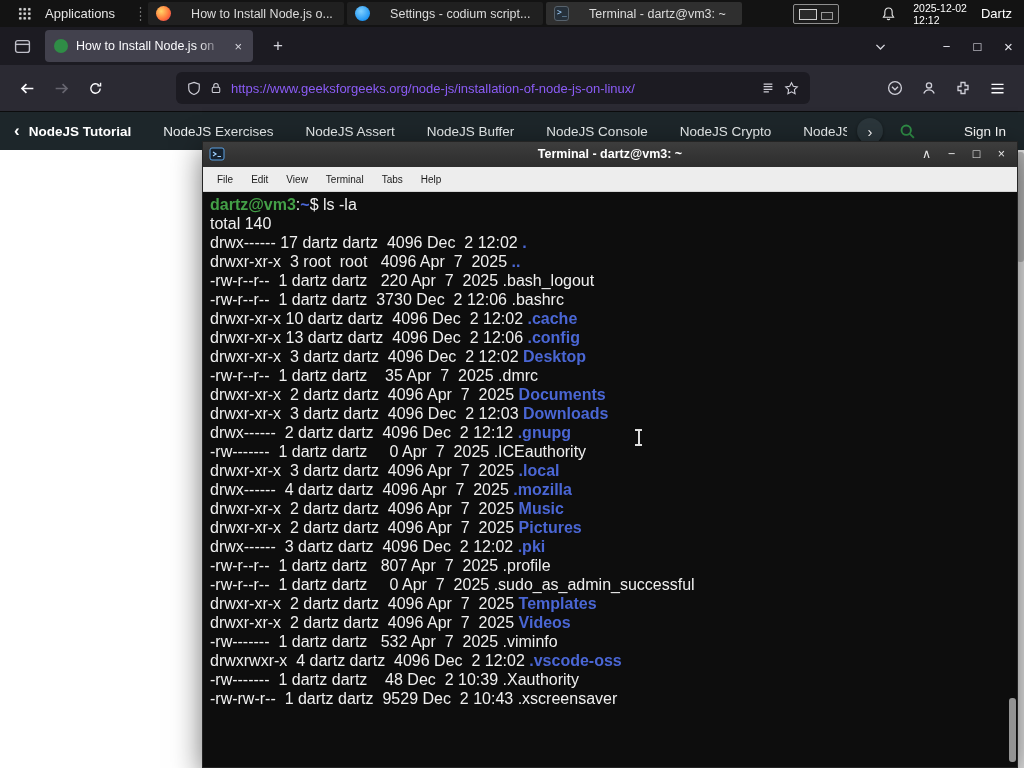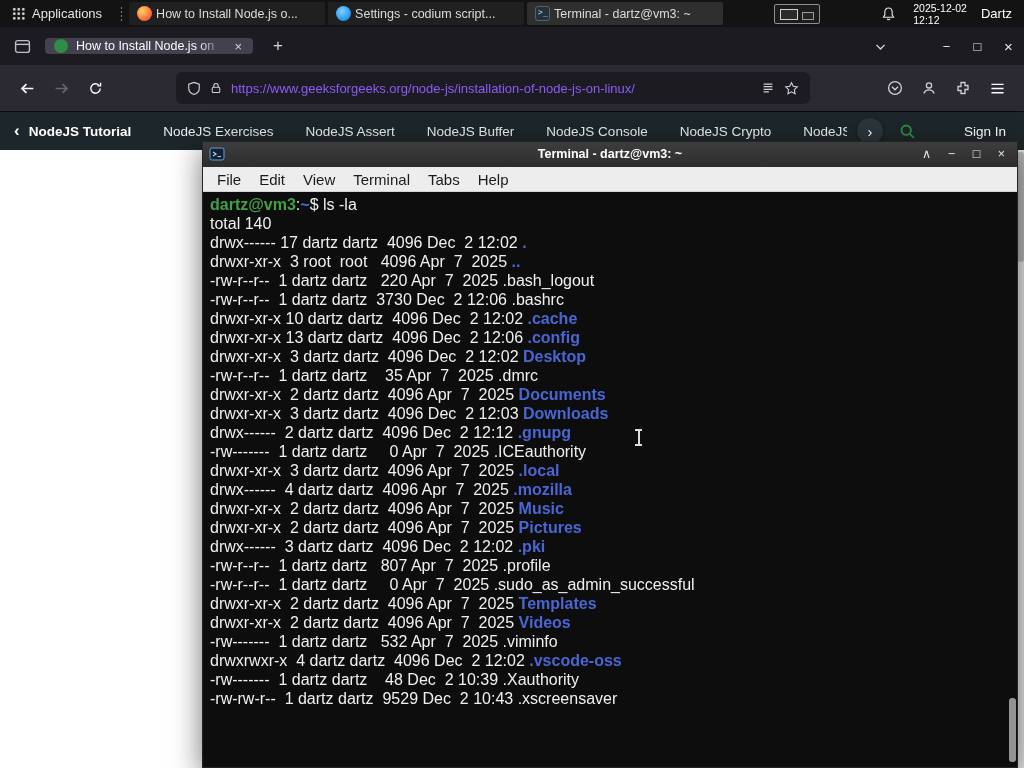--- a/index.html
+++ b/index.html
@@ -2,27 +2,27 @@
 <html><head>
 <meta charset="utf-8">
 <style>
   * { margin:0; padding:0; box-sizing:border-box; }
   html,body { width:1024px; height:768px; overflow:hidden; }
   body { position:relative; background:#ffffff; font-family:"Liberation Sans", sans-serif; }
 
   
   .panel { position:absolute; top:0; left:0; width:1024px; height:27px; background:#131313;
            display:flex; align-items:center; color:#e4e4e4; font-size:13px; z-index:50; }
-  .app-btn { display:flex; align-items:center; gap:7px; padding:0 12px; height:100%; cursor:default; }
+  .app-btn { display:flex; align-items:center; gap:14px; padding:0 18px; height:100%; cursor:default; }
   .grid-icon { width:13px; height:13px;
     background-image:radial-gradient(#d8d8d8 1.2px, transparent 1.4px);
     background-size:4.5px 4.5px; }
   .panel-handle { width:5px; height:16px; margin:0 5px;
     background-image:radial-gradient(#6f6f6f 1px, transparent 1.2px); background-size:5px 4px; }
-  .task { display:flex; align-items:center; gap:4px; width:196px; height:23px; padding:0 8px;
+  .task { display:flex; align-items:center; gap:20px; width:196px; height:23px; padding:0 8px;
           margin-right:3px; border-radius:2px; background:#202020; font-size:12.5px; color:#dcdcdc;
           overflow:hidden; white-space:nowrap; }
   .task.active { background:#2f2f2f; }
   .task .t-label { overflow:hidden; text-overflow:clip; white-space:nowrap; }
   .icon-ff { flex:0 0 15px; width:15px; height:15px; border-radius:50%;
     background:radial-gradient(circle at 35% 35%, #ffd567, #ff7139 60%, #d52f72); }
   .icon-codium { flex:0 0 15px; width:15px; height:15px; border-radius:50%;
     background:radial-gradient(circle at 40% 35%, #7fd0ff, #2196f3 70%, #0d6bbd); }
   .icon-term-sm { flex:0 0 15px; width:15px; height:15px; border-radius:3px; background:#26303a;
     border:1px solid #57626c; position:relative; }
@@ -34,21 +34,21 @@
   .ws-win2 { position:absolute; right:5px; top:7px; width:12px; height:8px; border:1px solid #9a9a9a; background:#242424; }
   .panel-spacer { flex:1; }
   .bell-btn { width:26px; display:flex; justify-content:center; align-items:center; }
   .clock { text-align:left; font-size:10.5px; line-height:12px; color:#ffffff; margin:0 12px; }
   .panel-user { font-size:13px; color:#ffffff; margin:0 12px 0 2px; }
 
   
   .browser { position:absolute; top:27px; left:0; width:1024px; height:741px; background:#ffffff; }
   .tabbar { height:38px; background:#1c1b22; display:flex; align-items:center; }
   .ffview { margin-left:14px; display:flex; align-items:center; }
-  .tab { display:flex; align-items:center; gap:8px; width:208px; height:16px; margin-left:14px;
+  .tab { display:flex; align-items:center; gap:8px; width:208px; height:32px; margin-left:14px;
          padding:0 9px; background:#42414d; border-radius:4px; color:#fbfbfe; font-size:12.5px; }
   .gfg-favicon { flex:0 0 14px; width:14px; height:14px; border-radius:50%; background:#2f8d46; }
   .tab-title { flex:1; overflow:hidden; white-space:nowrap;
     -webkit-mask-image:linear-gradient(to right,#000 82%,transparent); mask-image:linear-gradient(to right,#000 82%,transparent); }
   .tab-close { color:#d6d6de; font-size:13px; padding:0 2px; }
   .newtab { color:#d6d6de; font-size:17px; margin-left:12px; width:26px; text-align:center; }
   .tab-right { margin-left:auto; display:flex; align-items:center; }
   .tab-chevron { margin-right:44px; display:flex; align-items:center; }
   .winbtn { width:31px; text-align:center; color:#e7e7ef; font-size:13px; }
   .winbtn.close { font-size:15px; }
@@ -87,21 +87,21 @@
               border:1px solid #242424; }
   .t-titlebar { position:relative; height:25px; background:linear-gradient(#3d3d3d,#2d2d2d);
                 flex:0 0 25px; }
   .t-appicon { position:absolute; left:6px; top:4px; }
   .t-title { position:absolute; left:0; right:0; top:0; text-align:center; color:#ffffff;
              font-weight:bold; font-size:12.5px; line-height:25px; }
   .t-btns { position:absolute; right:3px; top:0; height:25px; display:flex; }
   .t-btn { width:25px; text-align:center; color:#e6e6e6; font-size:12.5px; line-height:25px; }
   .t-menubar { height:25px; flex:0 0 25px; background:#ededed; display:flex; align-items:center;
                padding-left:5px; border-bottom:1px solid #d4d4d4; }
-  .t-menu-item { padding:0 9px; font-size:15px; color:#1b1b1b; line-height:25px; }
+  .t-menu-item { padding:0 9px; font-size:10px; color:#1b1b1b; line-height:25px; }
   .t-content { flex:1; background:#0d0d0d; position:relative; overflow:hidden;
                padding:3px 0 0 7px; font-family:Liberation Sans, sans-serif;
                font-size:16px; line-height:19px; color:#f0f0f0; }
   .tline { white-space:pre; }
   .tline .w { color:#f0f0f0; }
   .tline .g { color:#43a047; font-weight:bold; }
   .tline .b { color:#4a66d4; font-weight:bold; }
   .tline .dim { color:#585858; }
   .t-scroll { position:absolute; right:1px; top:0; bottom:0; width:7px; }
   .t-thumb { position:absolute; right:0; bottom:5px; width:7px; height:64px; background:#939393; border-radius:3px; }

